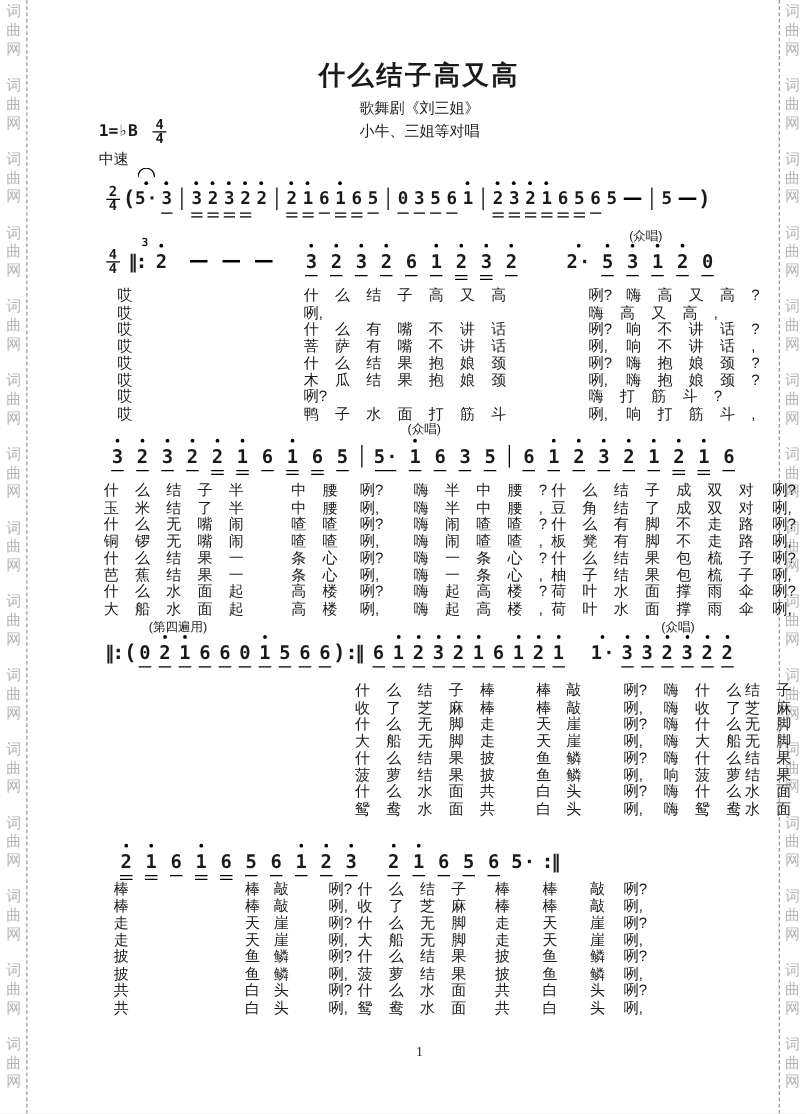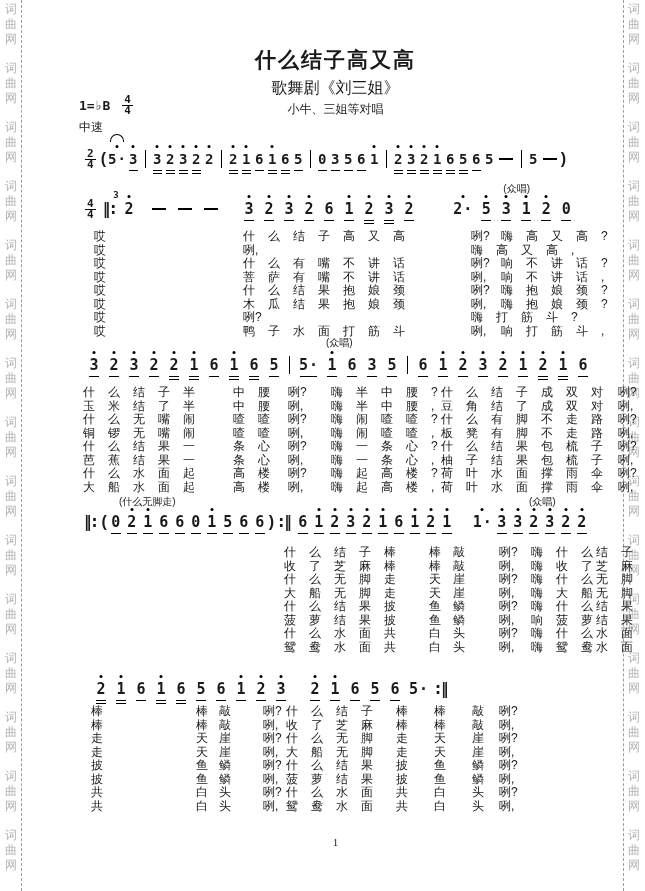--- a/index.html
+++ b/index.html
@@ -9,21 +9,21 @@
   .wm{position:absolute;top:2px;bottom:0;width:16px;color:#b4b4b4;font-size:12px;line-height:15px;text-align:center;}
   .wm-left{left:3px;} .wm-right{right:3px;}
   .wmg{margin-bottom:14px;}
   .vline{position:absolute;top:0;bottom:0;width:0;border-left:1px dashed #9a9a9a;}
   .vl-left{left:21px;} .vl-right{right:21px;}
 
   .content{position:absolute;left:45px;right:45px;top:0;bottom:0;margin-left:26px;}
 
   .hdr{position:absolute;top:46px;left:0;right:0;text-align:center;}
   .title{font-size:21px;font-weight:700;letter-spacing:2px;}
-  .sub{font-size:16px;margin-top:4px;}
+  .sub{font-size:12px;margin-top:4px;}
   .sub2{font-size:12px;margin-top:2px;}
 
   .keyrow{position:absolute;top:95px;left:8px;display:flex;align-items:center;gap:8px;
           font-size:13px;font-weight:700;font-family:"DejaVu Sans Mono",monospace;}
   .tempo{position:absolute;top:119px;left:8px;font-size:12px;}
 
   
   .mwrap{position:absolute;left:0;right:0;height:38px;}
   .mw1{top:142px;} .mw2{top:192px;} .mw3{top:348px;} .mw4{top:505px;} .mw5{top:672px;}
   .mline{display:flex;align-items:center;height:34px;padding-left:10px;}
@@ -474,21 +474,21 @@
           <span class="cell c0">大船水面起</span>
           <span class="cell c1">高楼</span>
           <span class="cell c2">咧,</span>
           <span class="cell c3">嗨起高楼,</span>
           <span class="cell c4">荷叶水面撑雨伞</span>
           <span class="cell c5">咧,</span>
         </div>
       </div>
 
     <div class="mwrap mw4">
-      <span class="mlab la-v4">(什么无脚走)</span>
+      <span class="mlab la-v4">(第四遍用)</span>
       <span class="mlab la-zc3">(众唱)</span>
       <div class="mline">
           <span class="rep">‖:</span>
           <span class="par">(</span>
           <span class="tk"><i>0</i><i class="u" style="bottom: -3px;"></i></span>
           <span class="tk"><i>2</i><i class="hd"></i><i class="u" style="bottom: -3px;"></i></span>
           <span class="tk"><i>1</i><i class="hd"></i><i class="u" style="bottom: -3px;"></i></span>
           <span class="tk"><i>6</i><i class="u" style="bottom: -3px;"></i></span>
           <span class="tk"><i>6</i><i class="u" style="bottom: -3px;"></i></span>
           <span class="tk"><i>0</i><i class="u" style="bottom: -3px;"></i></span>

